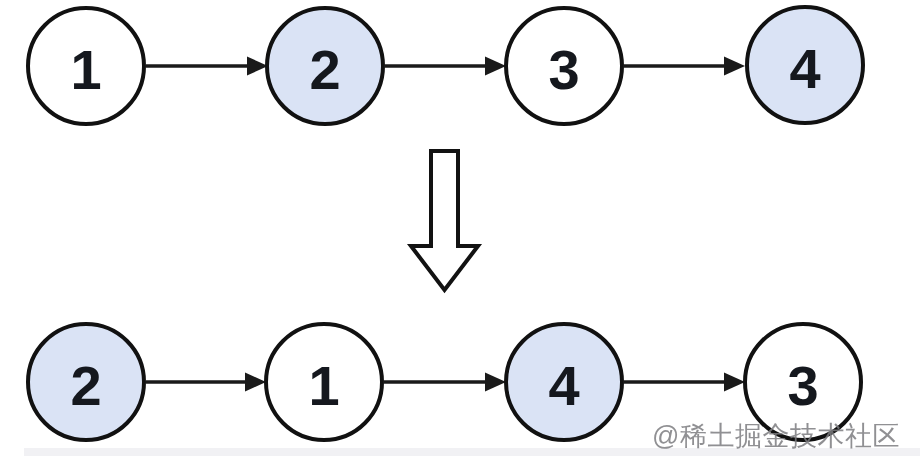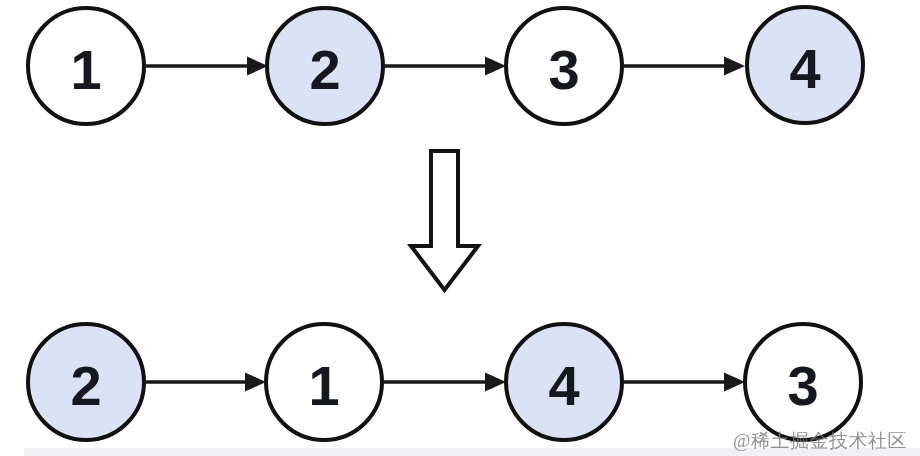--- a/index.html
+++ b/index.html
@@ -50,26 +50,26 @@
   .footer-band {
     position: absolute;
     left: 24px;
     right: 0;
     bottom: 0;
     height: 8px;
     background: #f1f1f4;
   }
   .watermark {
     position: absolute;
-    right: 13px;
+    right: 20px;
     bottom: 2px;
-    font-size: 19px;
+    font-size: 27px;
     letter-spacing: 0.5px;
     color: rgba(125, 125, 128, 0.85);
-    font-family: Liberation Serif, serif;
+    font-family: Liberation Sans, sans-serif;
     white-space: nowrap;
   }
 </style>
 </head>
 <body>
 
 <div class="canvas">
 
   <svg class="diagram-svg" viewBox="0 0 920 456" xmlns="http://www.w3.org/2000/svg">
 

